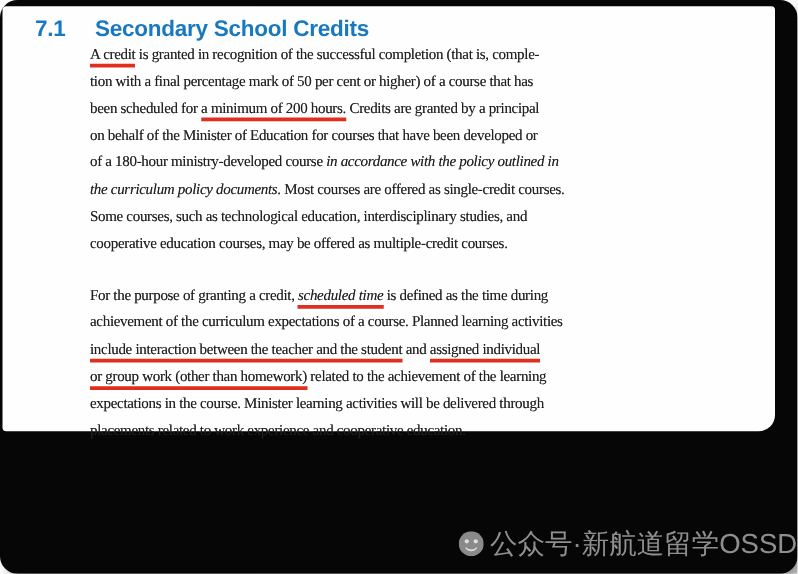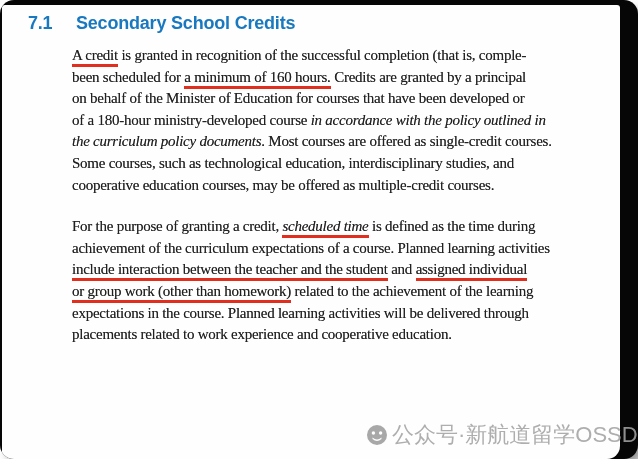--- a/index.html
+++ b/index.html
@@ -15,21 +15,21 @@
     background: #060606;
     border-radius: 14px;
     overflow: hidden;
     box-shadow: 6px 7px 10px -2px rgba(0,0,0,0.45);
   }
   .page {
     position: absolute;
     left: 2px;
     top: 5px;
     width: 618px;
-    height: 454px;
+    height: 340px;
     background: #fefefe;
     border-radius: 3px 3px 13px 3px;
   }
   .heading-row {
     position: absolute;
     left: 26px;
     top: 8px;
     display: flex;
     align-items: baseline;
     font-family: "Liberation Sans", sans-serif;
@@ -37,24 +37,24 @@
     font-size: 18px;
     letter-spacing: -0.2px;
     color: var(--heading-blue, #1878c0);
     white-space: nowrap;
   }
   .sec-num { width: 48px; }
   .sec-title { margin: 0; font-size: 18px; font-weight: bold; }
   .doc-body {
     position: absolute;
     left: 70px;
-    top: 40px;
+    top: 28px;
     width: 530px;
     color: var(--text-color, #212121);
-    font-size: 15px;
+    font-size: 12px;
     letter-spacing: -0.25px;
     text-shadow: 0 0 0.5px rgba(20,20,20,0.55);
   }
   .para { margin: 0 0 20px 0; }
   .line {
     line-height: 21.6px;
     height: 21.6px;
     white-space: nowrap;
   }
   .it { font-style: italic; }
@@ -89,33 +89,34 @@
   <div class="page">
 
     <div class="heading-row">
       <span class="sec-num">7.1</span>
       <h1 class="sec-title">Secondary School Credits</h1>
     </div>
 
     <div class="doc-body">
         <div class="para">
           <div class="line"><span class="ul">A credit</span><span> is granted in recognition of the successful completion (that is, comple-</span></div>
-          <div class="line"><span>been scheduled for </span><span class="ul">a minimum of 160 hours.</span><span> Credits are granted by a principal</span></div>
+          <div class="line"><span>tion with a final percentage mark of 50 per cent or higher) of a course that has</span></div>
+          <div class="line"><span>been scheduled for </span><span class="ul">a minimum of 200 hours.</span><span> Credits are granted by a principal</span></div>
           <div class="line"><span>on behalf of the Minister of Education for courses that have been developed or</span></div>
           <div class="line"><span>of a 180-hour ministry-developed course </span><span class="it">in accordance with the policy outlined in</span></div>
           <div class="line"><span class="it">the curriculum policy documents</span><span>. Most courses are offered as single-credit courses.</span></div>
           <div class="line"><span>Some courses, such as technological education, interdisciplinary studies, and</span></div>
           <div class="line"><span>cooperative education courses, may be offered as multiple-credit courses.</span></div>
         </div>
         <div class="para">
           <div class="line"><span>For the purpose of granting a credit, </span><span class="it ul">scheduled time</span><span> is defined as the time during</span></div>
           <div class="line"><span>achievement of the curriculum expectations of a course. Planned learning activities</span></div>
           <div class="line"><span class="ul">include interaction between the teacher and the student</span><span> and </span><span class="ul">assigned individual</span></div>
           <div class="line"><span class="ul">or group work (other than homework)</span><span> related to the achievement of the learning</span></div>
-          <div class="line"><span>expectations in the course. Planned learning activities will be delivered through</span></div>
+          <div class="line"><span>expectations in the course. Minister learning activities will be delivered through</span></div>
           <div class="line"><span>placements related to work experience and cooperative education.</span></div>
         </div>
       </div>
 
   </div>
 
   <div class="watermark">
     <span class="wm-icon">
       <svg width="20" height="20" viewBox="0 0 20 20">
         <circle cx="10" cy="10" r="10" fill="#9d9d9d"></circle>

